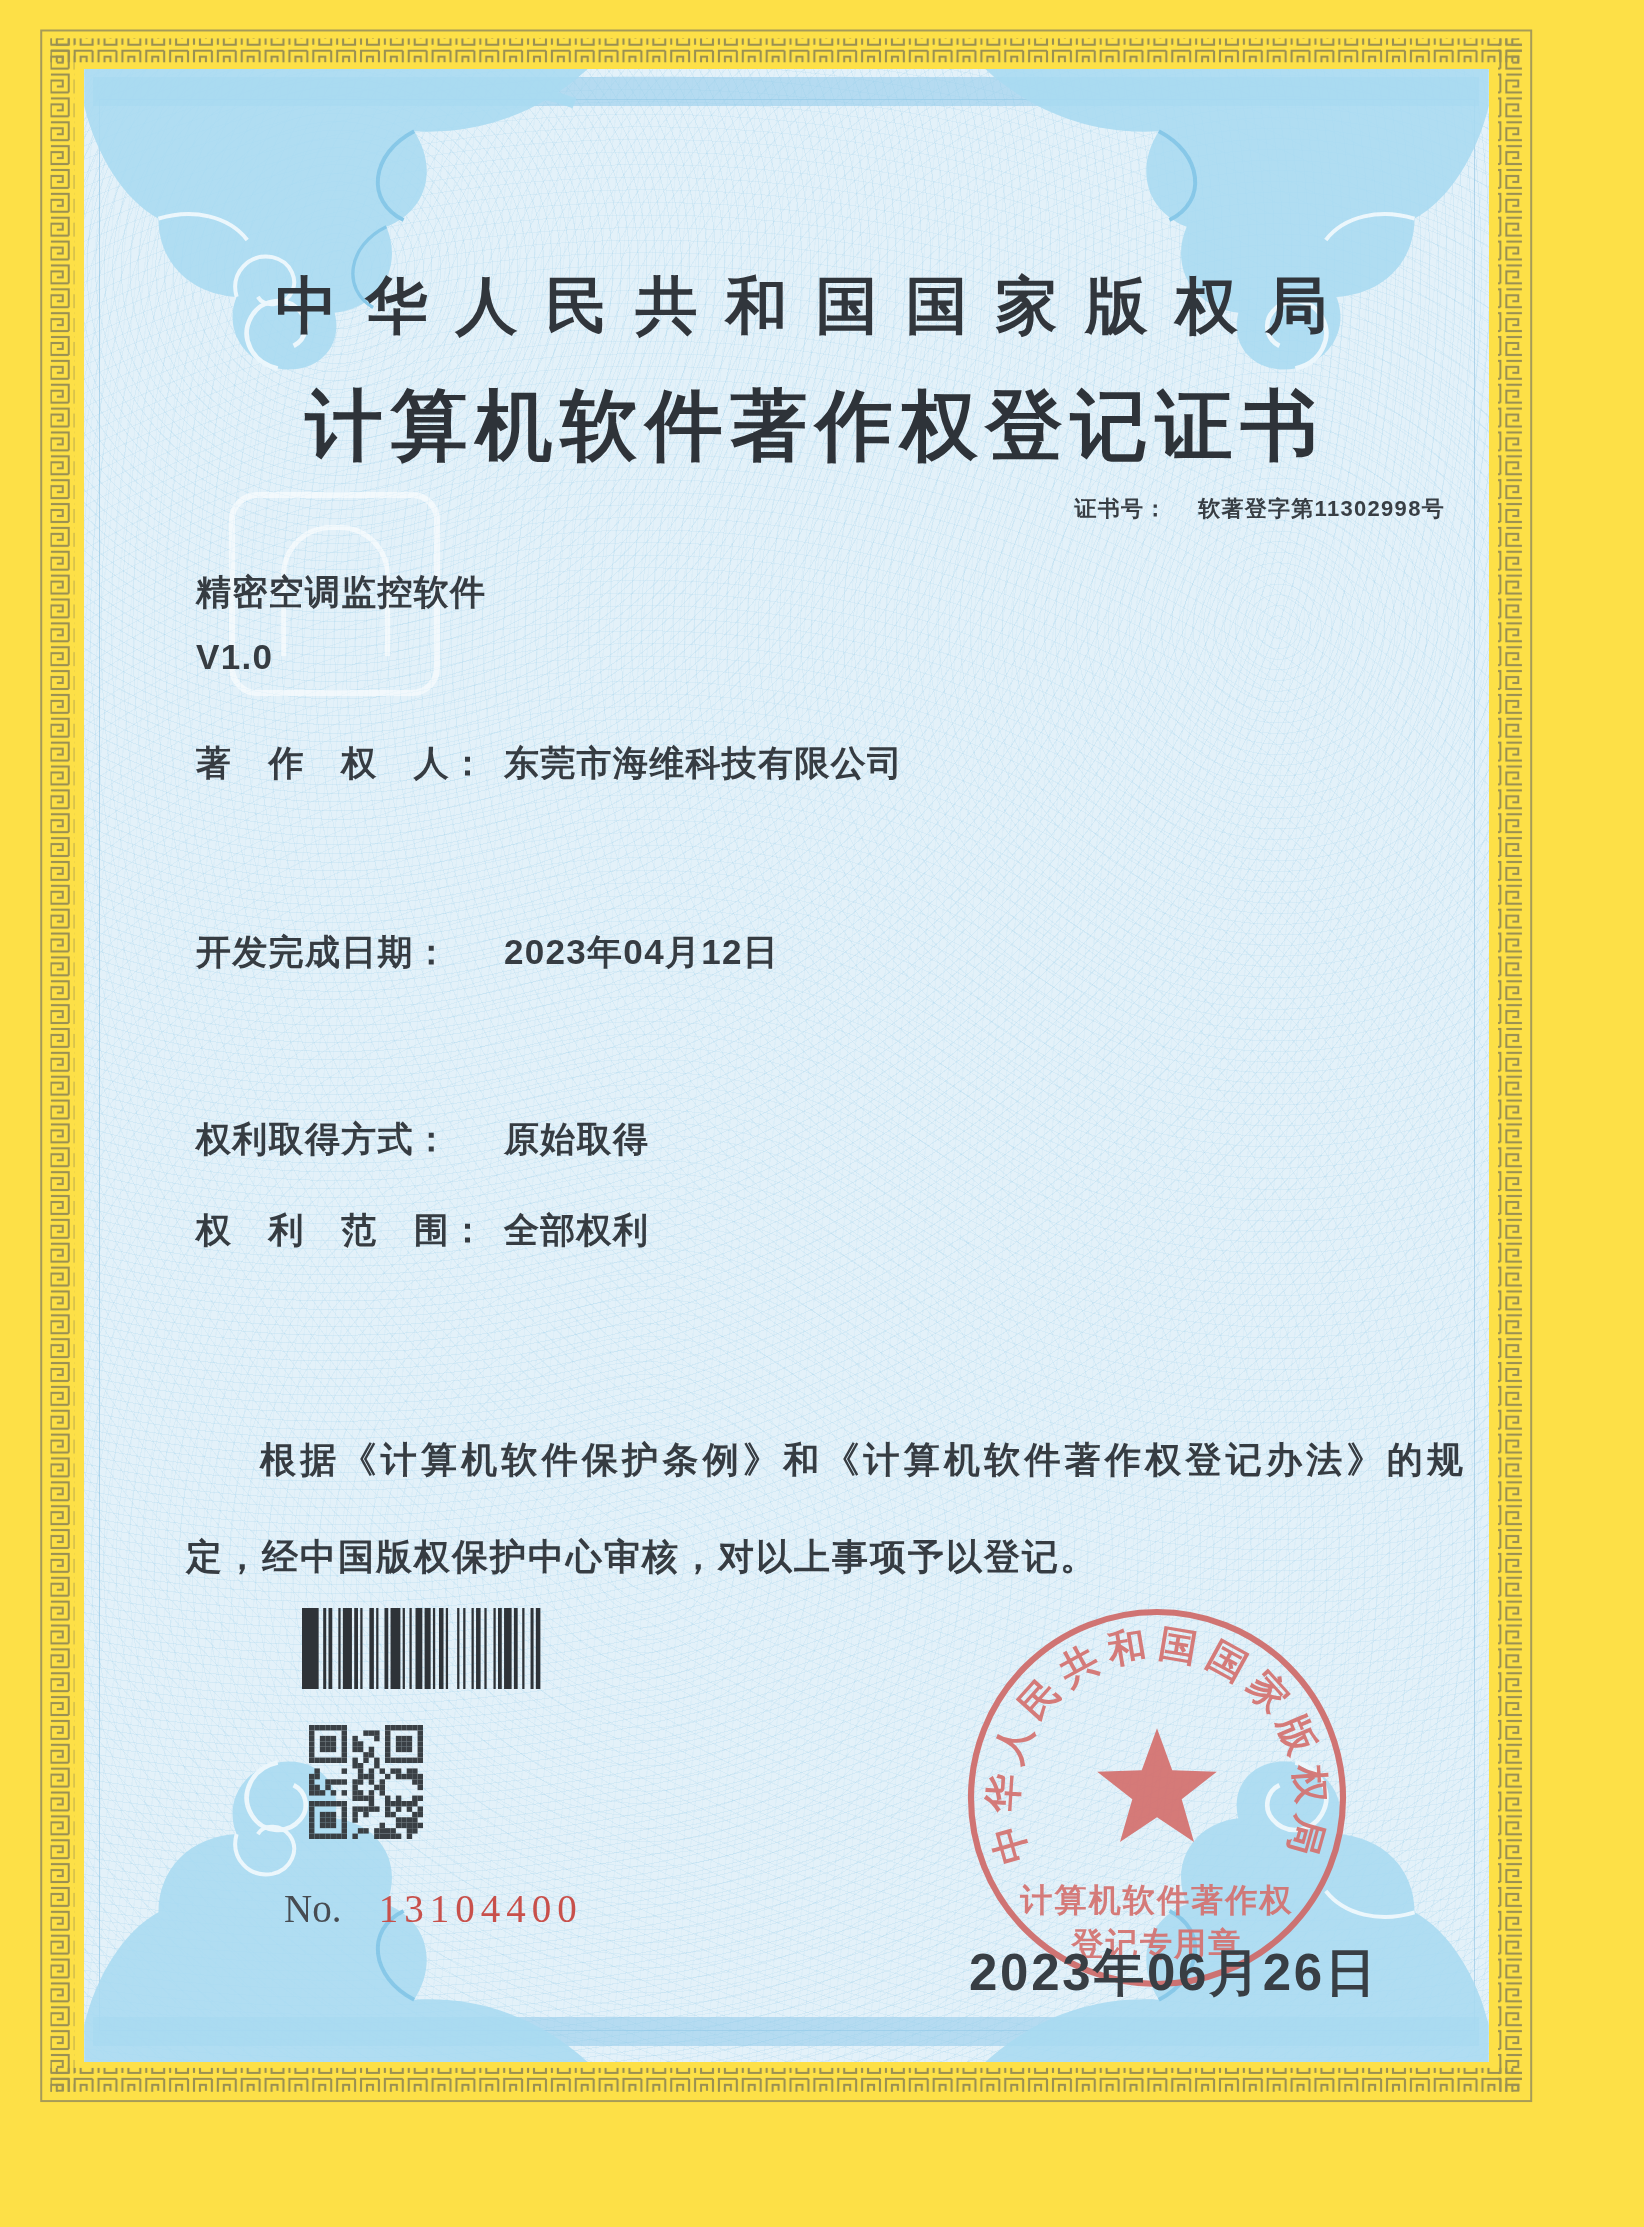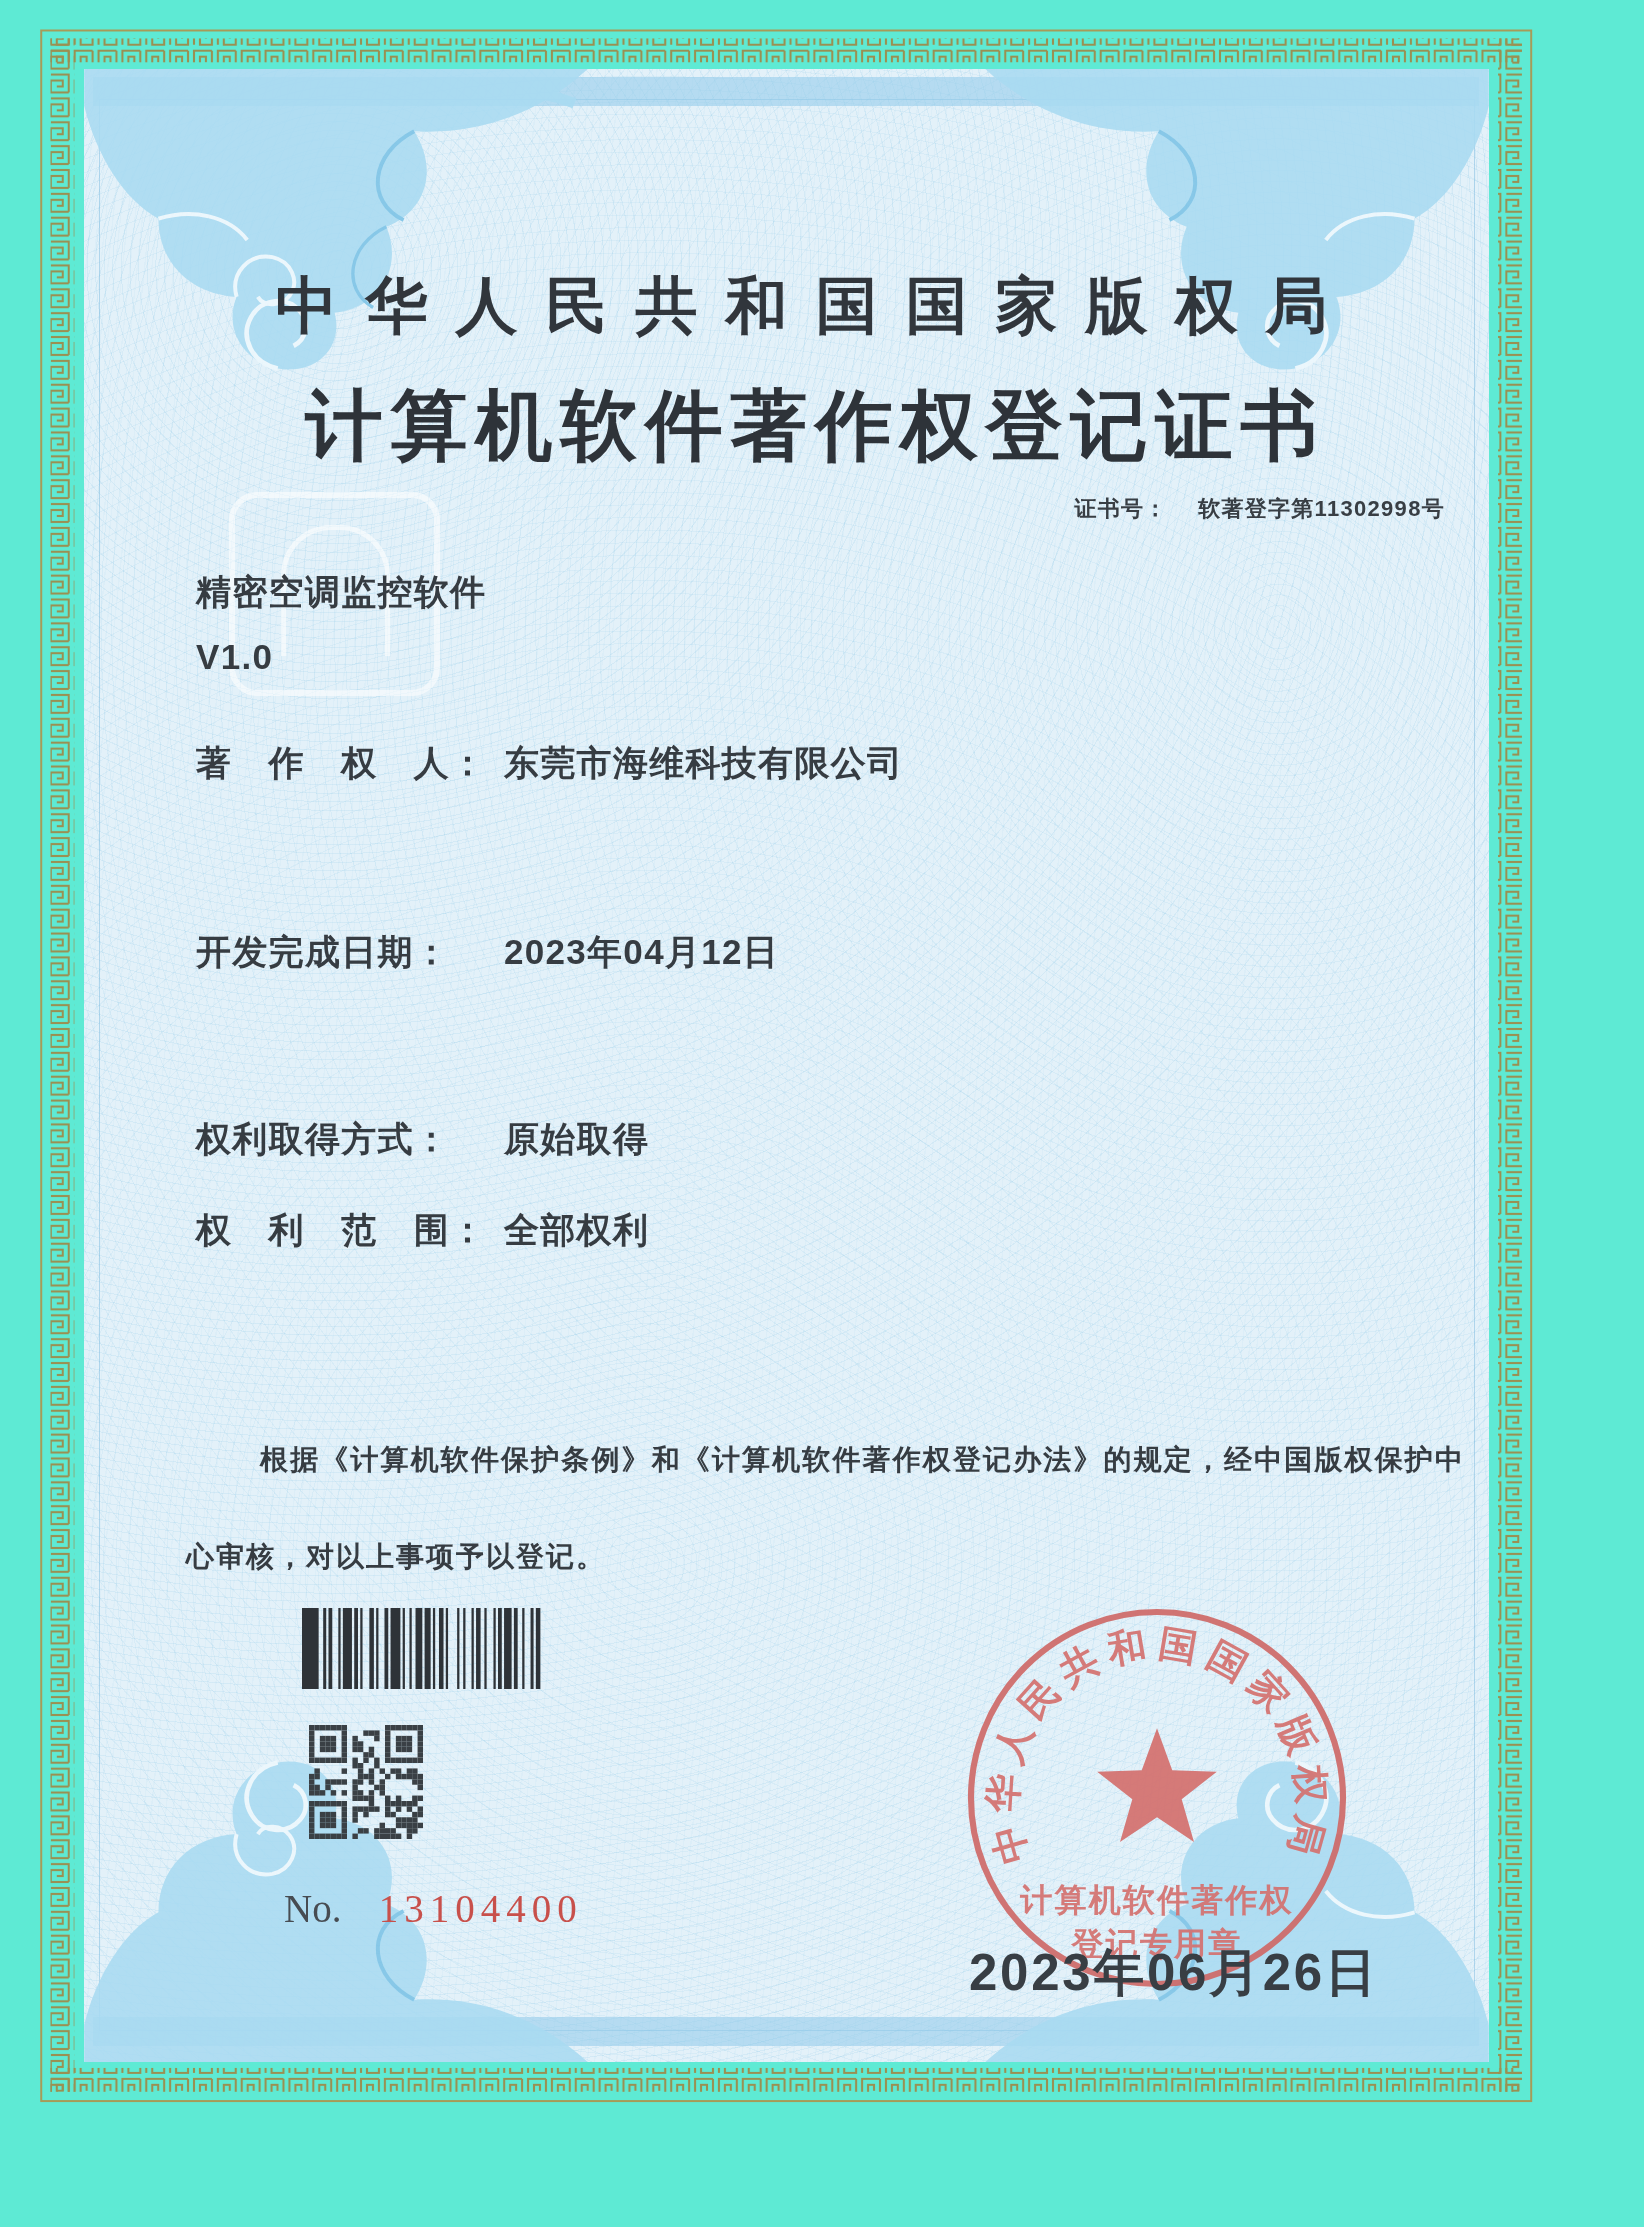--- a/index.html
+++ b/index.html
@@ -1,16 +1,16 @@
 <!DOCTYPE html>
 <html style="font-size:10.6px"><head>
 <meta charset="utf-8">
 <style>
   html,body{margin:0;padding:0;background:#eef1f3;}
-  .page{position:relative;width:1644px;height:2227px;background:#5eead4;overflow:hidden;
+  .page{position:relative;width:1644px;height:2227px;background:#fde047;overflow:hidden;
         font-family:"Liberation Sans","DejaVu Sans",sans-serif;color:#3a4046;}
   
   .frame-svg{position:absolute;left:0;top:0;width:1644px;height:2227px;z-index:1;}
   
   .blue-area{position:absolute;left:84px;top:69px;width:1405px;height:1993px;z-index:0;
     background-color:#e3f1f9;
     background-image:
       repeating-radial-gradient(circle at 18% 10%, rgba(130,195,228,.16) 0 1px, transparent 1px 8.6px),
       repeating-radial-gradient(circle at 85% 28%, rgba(130,195,228,.13) 0 1px, transparent 1px 10.6px),
       repeating-radial-gradient(circle at 40% 75%, rgba(130,195,228,.12) 0 1px, transparent 1px 12.6px),
@@ -32,21 +32,21 @@
   .cert-title{position:absolute;left:93px;top:375px;width:1445px;text-align:center;
     font-size:77px;font-weight:700;letter-spacing:8px;color:#2e3339;z-index:5;}
   .cert-no{position:absolute;right:199px;top:494px;font-size:22px;font-weight:700;
     color:#383e44;z-index:5;letter-spacing:1.3px;}
   .cert-no .gap{display:inline-block;width:30.5px;}
   .field-row{position:absolute;left:196px;display:flex;font-size:35px;font-weight:700;
     color:#363c42;z-index:5;letter-spacing:1.3px;line-height:41px;}
   .field-row .lbl{width:308px;flex:0 0 308px;}
   .field-row .val{white-space:nowrap;}
   .val-line2{margin-top:24px;}
-  .statement{position:absolute;left:186px;top:1411px;width:1279px;font-size:28px;
+  .statement{position:absolute;left:186px;top:1411px;width:1279px;font-size:36px;
     font-weight:700;line-height:97px;letter-spacing:2px;text-indent:74px;
     text-align:justify;color:#363c42;z-index:5;}
   
   .watermark{position:absolute;left:229px;top:492px;width:199px;height:192px;z-index:4;
     border:6px solid rgba(255,255,255,.8);border-radius:28px;opacity:.7;}
   .watermark .arch{position:absolute;left:46px;top:26.5px;width:99px;height:126px;
     border:5.3px solid rgba(255,255,255,.85);border-bottom:none;border-radius:50px 50px 0 0;}
   
   .barcode{position:absolute;left:302px;top:1608px;width:252px;height:81px;z-index:5;}
   .qrcode{position:absolute;left:309px;top:1725px;width:114px;height:114px;z-index:5;}

